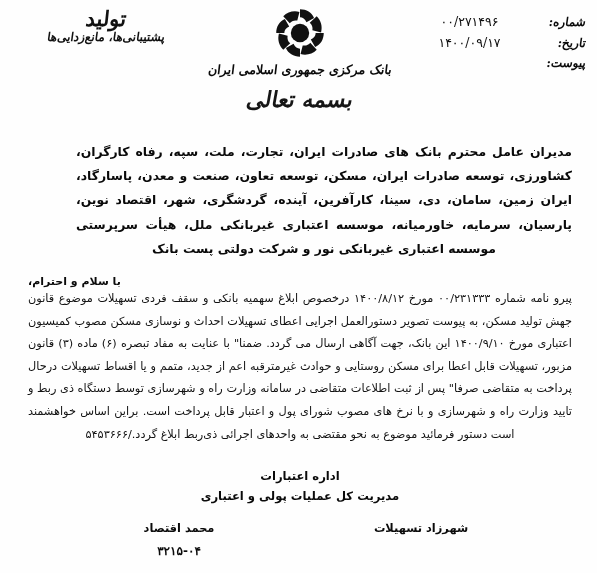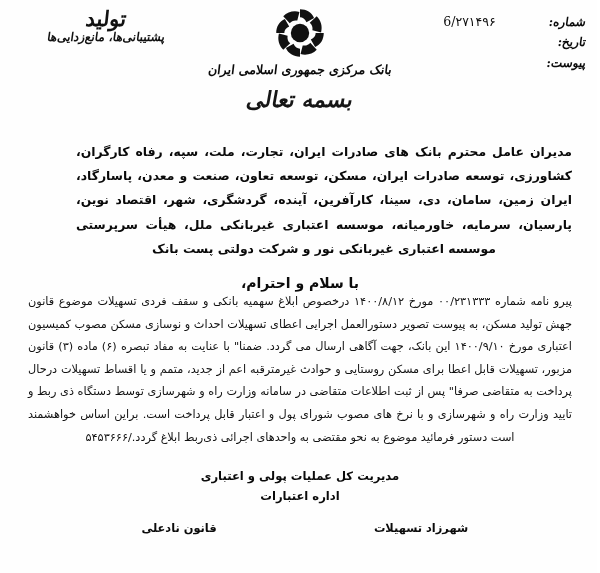--- a/index.html
+++ b/index.html
@@ -146,23 +146,23 @@
     font-weight: bold;
     line-height: 1.95;
     text-align: justify;
     text-align-last: center;
     color: #0a0a0a;
     letter-spacing: 0;
     margin-left: 48px;
   }
   .greeting {
     margin-top: 14px;
-    font-size: 14px;
-    font-weight: bold;
-    text-align: center;
+    font-size: 11px;
+    font-weight: bold;
+    text-align: left;
     padding-right: 0;
   }
   .body-text {
     margin-top: 0;
     font-size: 11.3px;
     line-height: 2.0;
     text-align: justify;
     text-align-last: center;
     color: #121212;
   }
@@ -230,48 +230,50 @@
             <circle cx="50" cy="50" r="17"></circle>
           </g>
         </svg>
       </div>
       <div class="bank-name">بانک مرکزی جمهوری اسلامی ایران</div>
     </div>
 
     <div class="meta">
       <div class="meta-row">
         <span class="meta-label">شماره:</span>
-        <span class="meta-value">6/۲۷۱۴۹۶</span>
+        <span class="meta-value">۰۰/۲۷۱۴۹۶</span>
       </div>
       <div class="meta-row">
         <span class="meta-label">تاریخ:</span>
+        <span class="meta-value">۱۴۰۰/۰۹/۱۷</span>
       </div>
       <div class="meta-row">
         <span class="meta-label">پیوست:</span>
       </div>
     </div>
 
     <div class="basmala">بسمه تعالی</div>
   </div>
 
   <div class="content">
     <div class="recipients">مدیران عامل محترم بانک های صادرات ایران، تجارت، ملت، سپه، رفاه کارگران، کشاورزی، توسعه صادرات ایران، مسکن، توسعه تعاون، صنعت و معدن، پاسارگاد، ایران زمین، سامان، دی، سینا، کارآفرین، آینده، گردشگری، شهر، اقتصاد نوین، پارسیان، سرمایه، خاورمیانه، موسسه اعتباری غیربانکی ملل، هیأت سرپرستی موسسه اعتباری غیربانکی نور و شرکت دولتی پست بانک</div>
 
     <div class="greeting">با سلام و احترام،</div>
 
     <div class="body-text">پیرو نامه شماره ۰۰/۲۳۱۳۳۳ مورخ ۱۴۰۰/۸/۱۲ درخصوص ابلاغ سهمیه بانکی و سقف فردی تسهیلات موضوع قانون جهش تولید مسکن، به پیوست تصویر دستورالعمل اجرایی اعطای تسهیلات احداث و نوسازی مسکن مصوب کمیسیون اعتباری مورخ ۱۴۰۰/۹/۱۰ این بانک، جهت آگاهی ارسال می گردد. ضمنا" با عنایت به مفاد تبصره (۶) ماده (۳) قانون مزبور، تسهیلات قابل اعطا برای مسکن روستایی و حوادث غیرمترقبه اعم از جدید، متمم و یا اقساط تسهیلات درحال پرداخت به متقاضی صرفا" پس از ثبت اطلاعات متقاضی در سامانه وزارت راه و شهرسازی توسط دستگاه ذی ربط و تایید وزارت راه و شهرسازی و با نرخ های مصوب شورای پول و اعتبار قابل پرداخت است. براین اساس خواهشمند است دستور فرمائید موضوع به نحو مقتضی به واحدهای اجرائی ذی‌ربط ابلاغ گردد./۵۴۵۳۶۶۶</div>
   </div>
 
   <div class="signature">
+    <div>اداره اعتبارات</div>
     <div>مدیریت کل عملیات پولی و اعتباری</div>
-    <div>اداره اعتبارات</div>
   </div>
 
   <div class="signers">
     <div class="signer">
       <div>شهرزاد تسهیلات</div>
     </div>
     <div class="signer">
-      <div>قانون نادعلی</div>
+      <div>محمد اقتصاد</div>
+      <div class="signer-ext">۳۲۱۵-۰۴</div>
     </div>
   </div>
 
 </div>
 
 </body></html>

